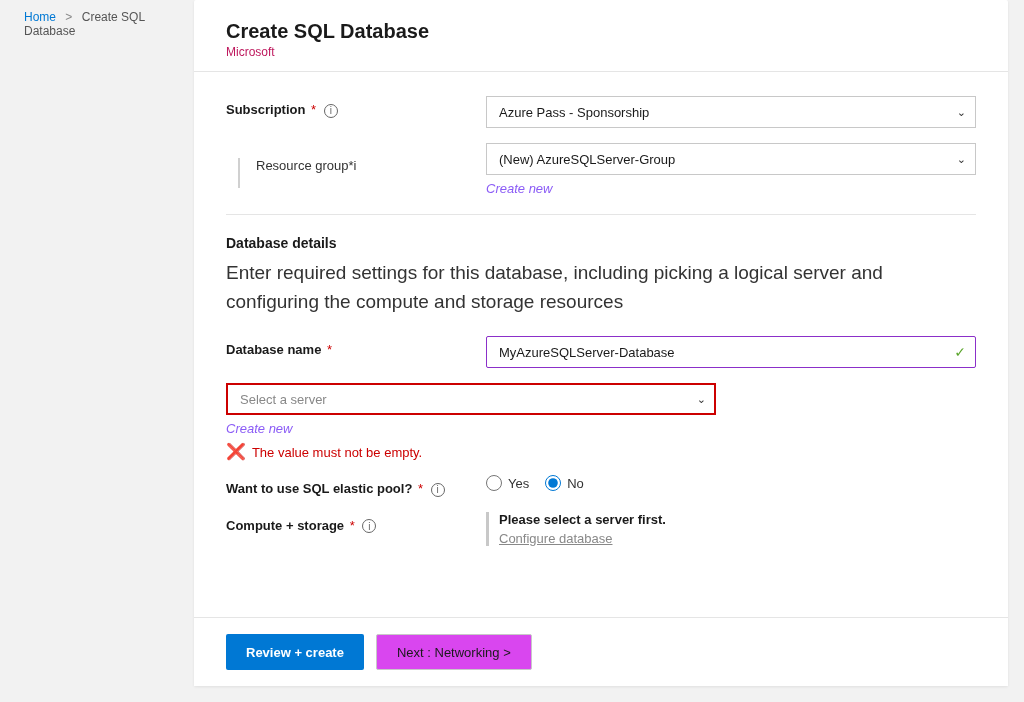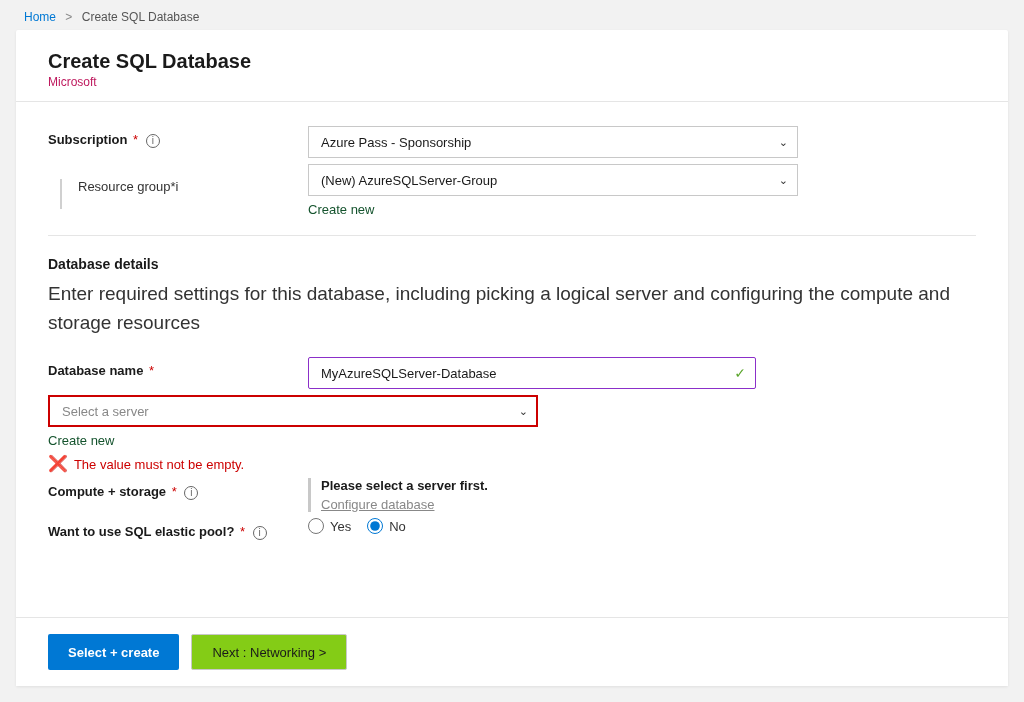--- a/index.html
+++ b/index.html
@@ -12,21 +12,20 @@
       display: flex;
       flex-direction: column;
     }
     .outer-wrapper {
       max-width: 1024px;
       margin: 0 auto;
       width: 100%;
       background: #f2f2f2;
       min-height: 702px;
       display: flex;
-      flex-direction: column;
     }
     .breadcrumb-bar {
       background: #f2f2f2;
       padding: 10px 24px 6px 24px;
       font-size: 12px;
       color: #555;
     }
     .breadcrumb-bar a {
       color: #0078d4;
       text-decoration: none;
@@ -58,21 +57,21 @@
       color: #be185d;
       margin-top: 2px;
     }
     .card-body {
       padding: 24px 32px;
       flex: 1;
     }
     .form-row {
       display: flex;
       align-items: flex-start;
-      margin-bottom: 6px;
+      margin-bottom: 15px;
     }
     .form-label-col {
       width: 260px;
       min-width: 260px;
       padding-top: 6px;
       font-size: 13px;
     }
     .form-label-col label {
       font-weight: 600;
       color: #1a1a1a;
@@ -126,41 +125,42 @@
       right: 10px;
       top: 50%;
       transform: translateY(-50%);
       pointer-events: none;
       color: #333;
       font-size: 11px;
     }
     .create-new-link {
       display: block;
       margin-top: 6px;
-      color: #14532d;
+      color: #8b5cf6;
       font-size: 13px;
       cursor: pointer;
       text-decoration: none;
+      font-style: italic;
     }
     .section-title {
       font-weight: 700;
       font-size: 14px;
       margin-bottom: 8px;
       color: #1a1a1a;
     }
     .section-desc {
       font-size: 19px;
       color: #333;
       margin-bottom: 20px;
       line-height: 1.5;
     }
     .input-wrapper {
       position: relative;
       display: inline-block;
-      width: 448px;
+      width: 490px;
     }
     .input-wrapper input {
       width: 100%;
       padding: 6px 36px 6px 12px;
       border: 1.5px solid #8b2fc9;
       border-radius: 2px;
       font-size: 13px;
       color: #1a1a1a;
       height: 32px;
     }
@@ -229,21 +229,21 @@
       color: #fff;
       border: none;
       padding: 8px 20px;
       font-size: 13px;
       font-weight: 600;
       border-radius: 2px;
       cursor: pointer;
       height: 36px;
     }
     .btn-secondary {
-      background: #84cc16;
+      background: #d946ef;
       color: #1a1a1a;
       border: 1px solid #c8c8c8;
       padding: 8px 20px;
       font-size: 13px;
       border-radius: 2px;
       cursor: pointer;
       height: 36px;
     }
     .divider {
       border: none;
@@ -328,34 +328,20 @@
           <div class="select-wrapper">
             <select class="select-box red-border placeholder-text">
               <option value="">Select a server</option>
             </select>
             <span class="chevron-icon">⌄</span>
           </div>
           <a href="#" class="create-new-link">Create new</a>
           <div class="error-msg">
             <span class="error-icon">❌</span>
             <span>The value must not be empty.</span>
-          </div>
-        </div>
-      </div>
-
-      <div class="form-row">
-        <div class="form-label-col">
-          <label>Compute + storage</label>
-          <span class="required">*</span>
-          <span class="info-icon">i</span>
-        </div>
-        <div class="form-control-col">
-          <div class="compute-box">
-            <span class="compute-select-hint">Please select a server first.</span>
-            <a href="#" class="configure-link">Configure database</a>
           </div>
         </div>
       </div>
 
       <div class="form-row">
         <div class="form-label-col">
           <label>Want to use SQL elastic pool?</label>
           <span class="required">*</span>
           <span class="info-icon">i</span>
         </div>
@@ -366,21 +352,35 @@
               <span>Yes</span>
             </label>
             <label class="radio-option">
               <input type="radio" name="elastic_pool" value="No" checked="" style="">
               <span>No</span>
             </label>
           </div>
         </div>
       </div>
 
+      <div class="form-row">
+        <div class="form-label-col">
+          <label>Compute + storage</label>
+          <span class="required">*</span>
+          <span class="info-icon">i</span>
+        </div>
+        <div class="form-control-col">
+          <div class="compute-box">
+            <span class="compute-select-hint">Please select a server first.</span>
+            <a href="#" class="configure-link">Configure database</a>
+          </div>
+        </div>
+      </div>
+
     </div>
 
     <div class="card-footer">
-      <button class="btn-primary">Select + create</button>
+      <button class="btn-primary">Review + create</button>
       <button class="btn-secondary">Next : Networking &gt;</button>
     </div>
 
   </div>
 </div>
 
 </body></html>

